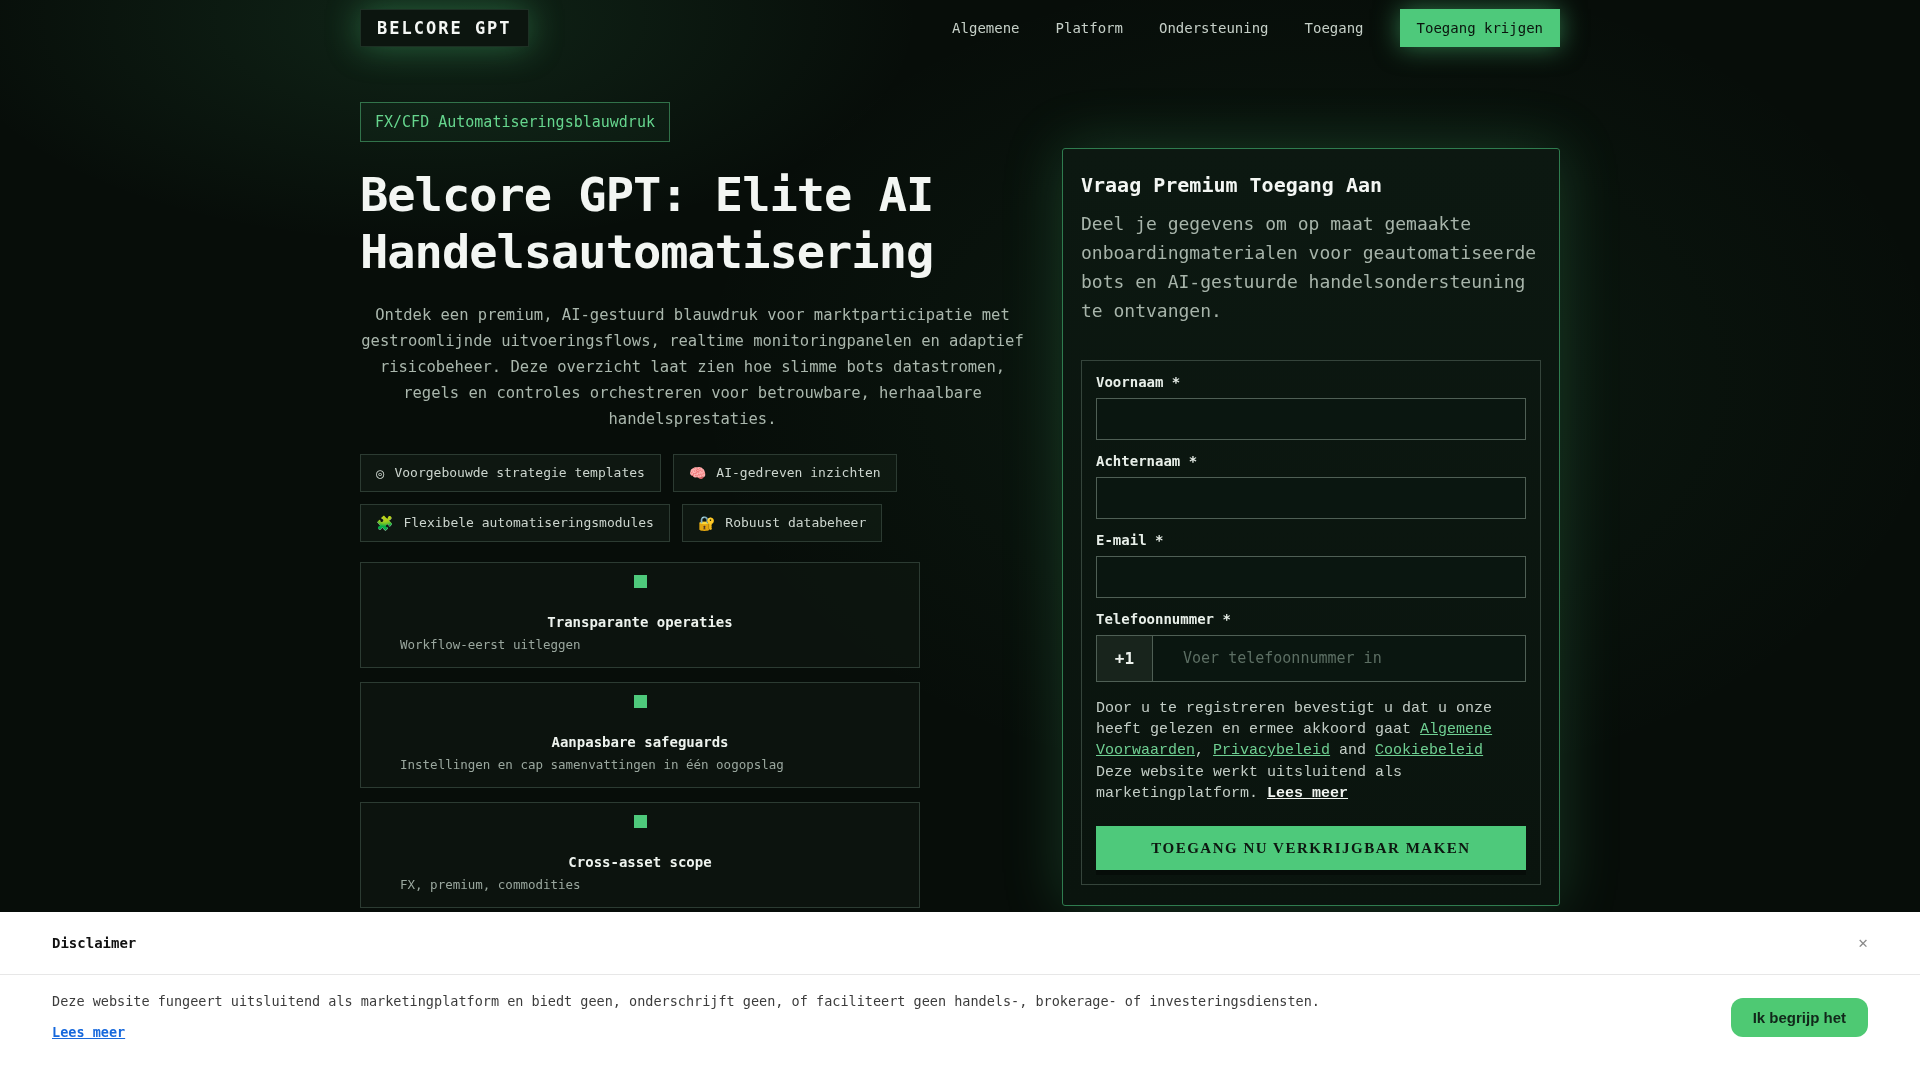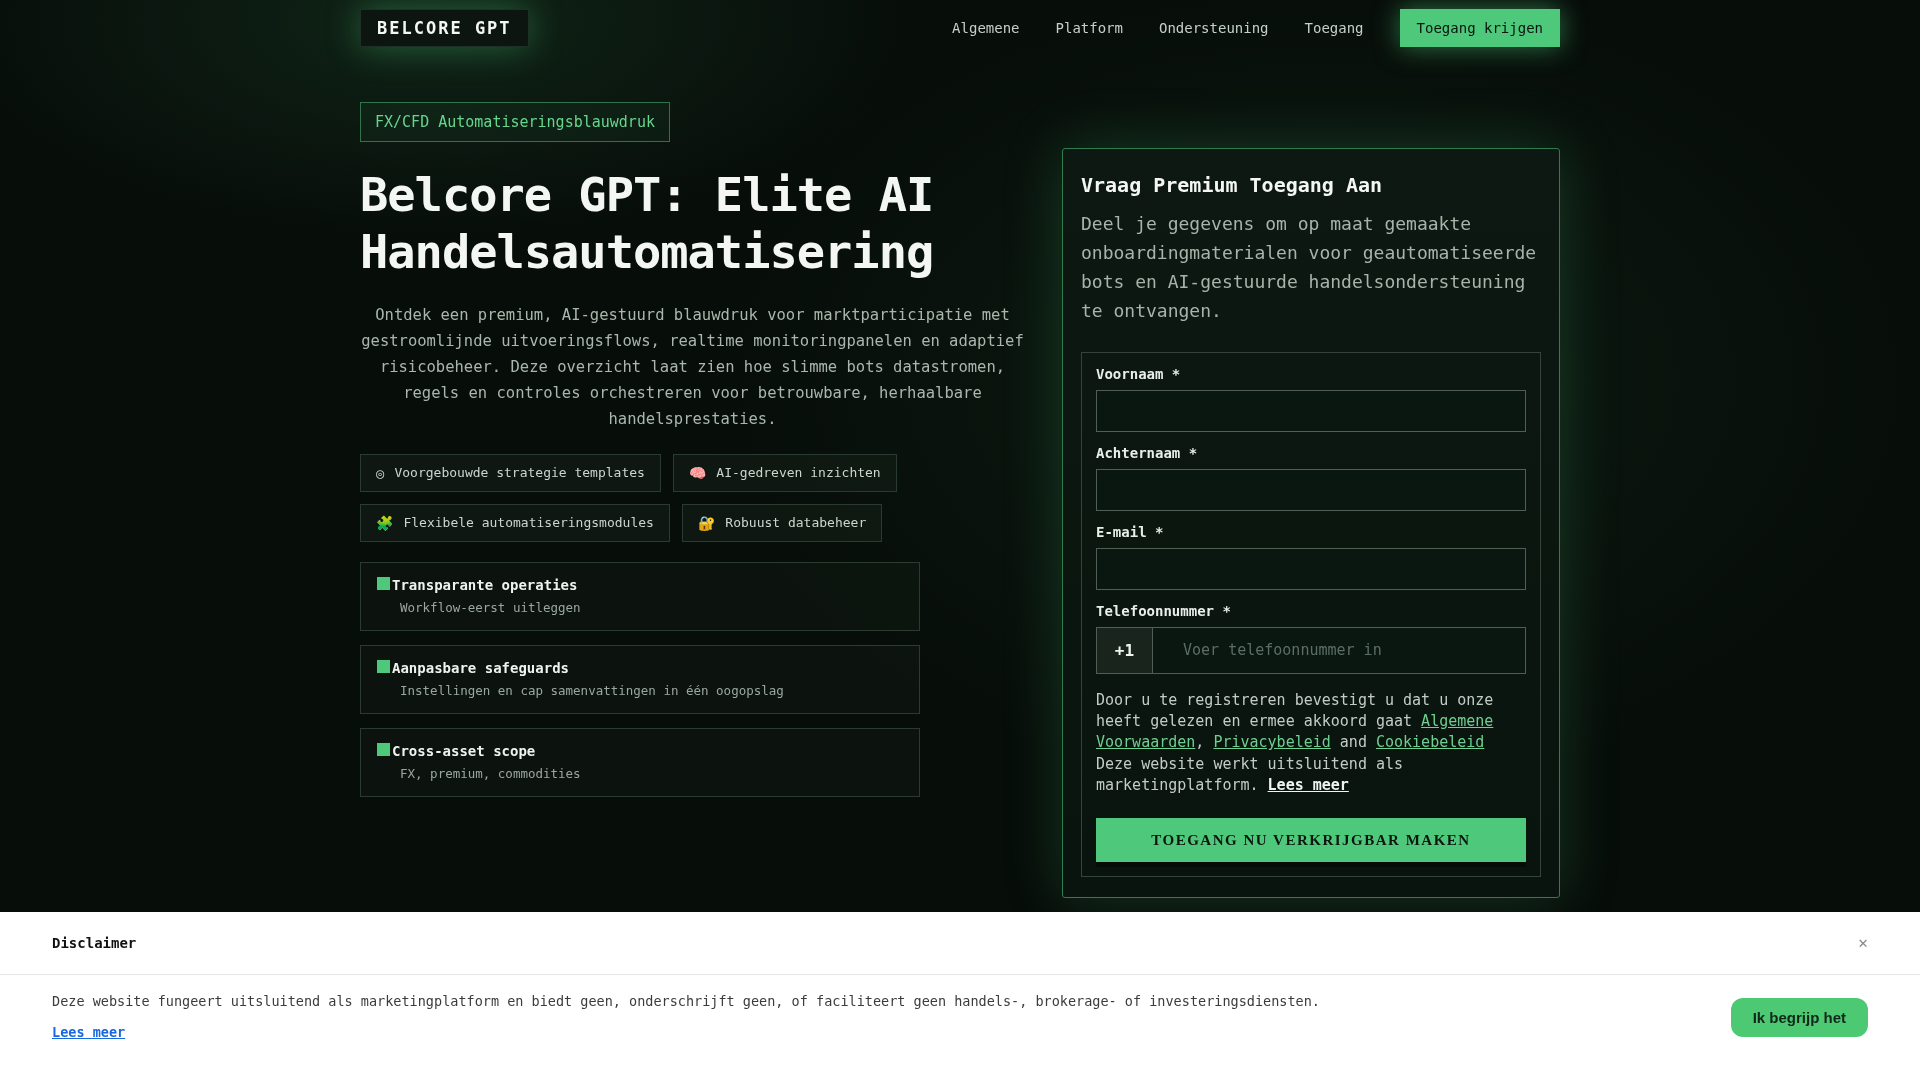--- a/index.html
+++ b/index.html
@@ -42,51 +42,51 @@
   .chips { margin-top:22px; width:600px; display:flex; flex-wrap:wrap; gap:12px; }
   .chip {
     display:inline-flex; align-items:center; gap:10px;
     border:1px solid #2c3b32; background:rgba(20,32,24,0.55);
     padding:10px 15px; font-size:13px; color:#ccd5ce;
   }
   .chip .cicon { font-size:14px; }
 
   .features { margin-top:20px; width:560px; display:flex; flex-direction:column; gap:14px; }
   .fcard { border:1px solid #2c3b32; background:rgba(16,26,19,0.55); padding:14px 16px 15px; }
-  .fcard .frow { display:flex; align-items:center; gap:2px; }
+  .fcard .frow { display:flex; align-items:center; gap:26px;flex-direction:column; }
   .fbullet { width:13px; height:13px; background:#4ec97b; flex:none; margin-top:-2px; }
   .ftitle { font-size:14px; font-weight:bold; color:#eef3ee; }
   .fsub { margin:7px 0 0 23px; font-size:12.5px; color:#9aa79e; }
 
   
   .form-card {
     width:498px; margin-top:46px; align-self:flex-start;
     background:linear-gradient(180deg,#0c1811 0%, #0a140e 100%);
     border:1px solid #2f7c4f; border-radius:3px;
     box-shadow:0 0 60px rgba(78,201,123,0.22);
     padding:24px 18px 20px;
   }
   .form-title { font-size:20px; font-weight:bold; color:#f3f6f3; }
   .form-sub { margin-top:12px; font-size:18px; line-height:1.62; color:#a7b4aa; }
-  .fieldset { margin-top:26px; border:1px solid #35443b; padding:13px 14px 14px; }
+  .fieldset { margin-top:34px; border:1px solid #35443b; padding:13px 14px 14px; }
   .flabel { display:block; font-size:14px; font-weight:bold; color:#e8efe9; margin-bottom:8px; }
   .tinput {
     width:100%; height:42px; background:#0a1610; border:1px solid #4f5f55;
     color:#dfe7e0; font-family:inherit; font-size:15px; padding:0 12px; outline:none;
   }
   .fgroup { margin-bottom:13px; }
   .phone { display:flex; border:1px solid #4f5f55; height:47px; background:#0a1610; }
   .pprefix {
     width:56px; flex:none; display:flex; align-items:center; justify-content:center;
     background:#18241c; border-right:1px solid #4f5f55;
     font-size:16px; font-weight:bold; color:#eef3ee;
   }
   .pinput { flex:1; background:transparent; border:none; outline:none; color:#dfe7e0; font-family:inherit; font-size:15px; padding:0 30px; }
   .pinput::placeholder { color:#5c6e63; }
-  .legal { margin-top:16px; font-size:15px; line-height:1.42; color:#c3cdc6; }
+  .legal { margin-top:16px; font-size:15px; line-height:1.42; color:#c3cdc6;font-family:Liberation Mono, monospace; }
   .legal a { color:#6fcf92; text-decoration:underline; cursor:pointer; }
   .legal .readmore { color:#f1f5f1; font-weight:bold; text-decoration:underline; }
   .submit-btn {
     margin-top:22px; width:100%; height:44px; border:none; cursor:pointer;
     background:#4ec97b; color:#0d1710;
     font-family:Liberation Serif, serif; font-weight:bold; font-size:15px; letter-spacing:1.5px;
     box-shadow:0 5px 0 rgba(0,0,0,0.35);
   }
 
   

